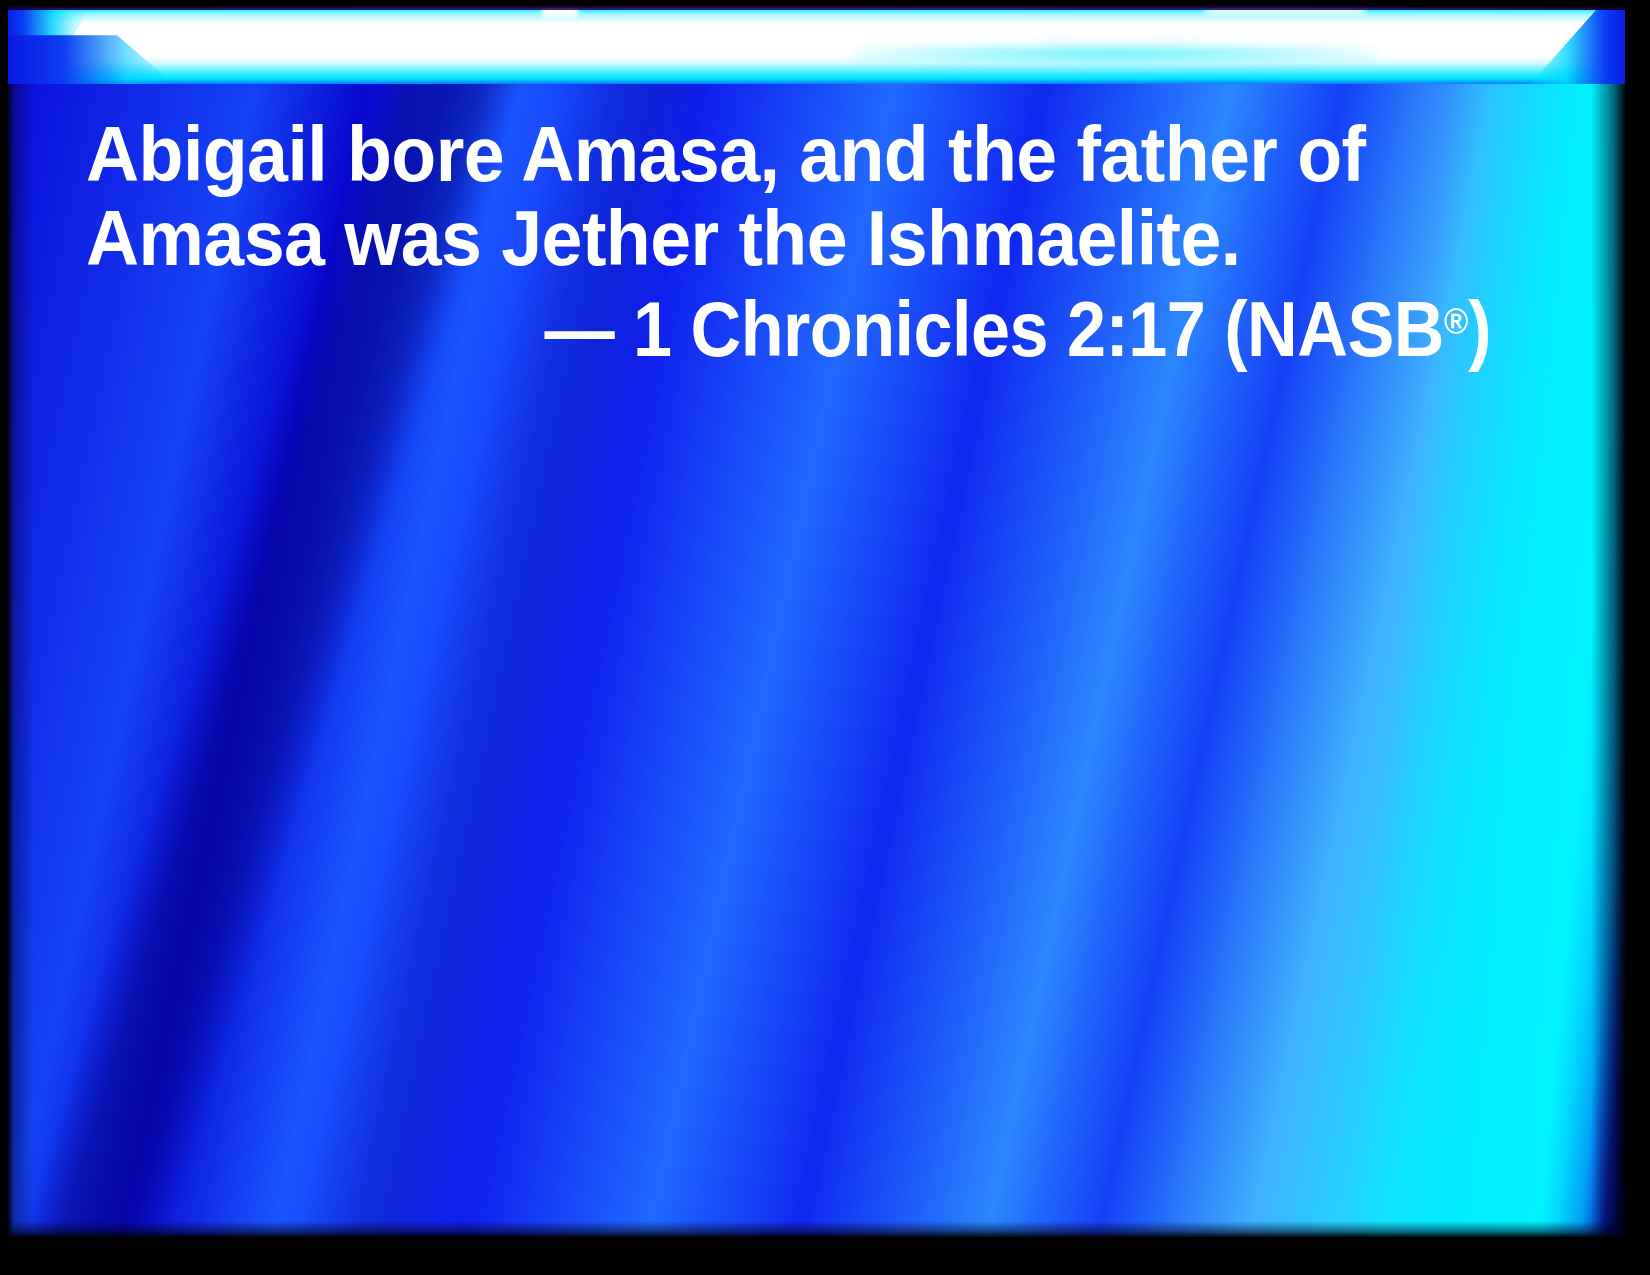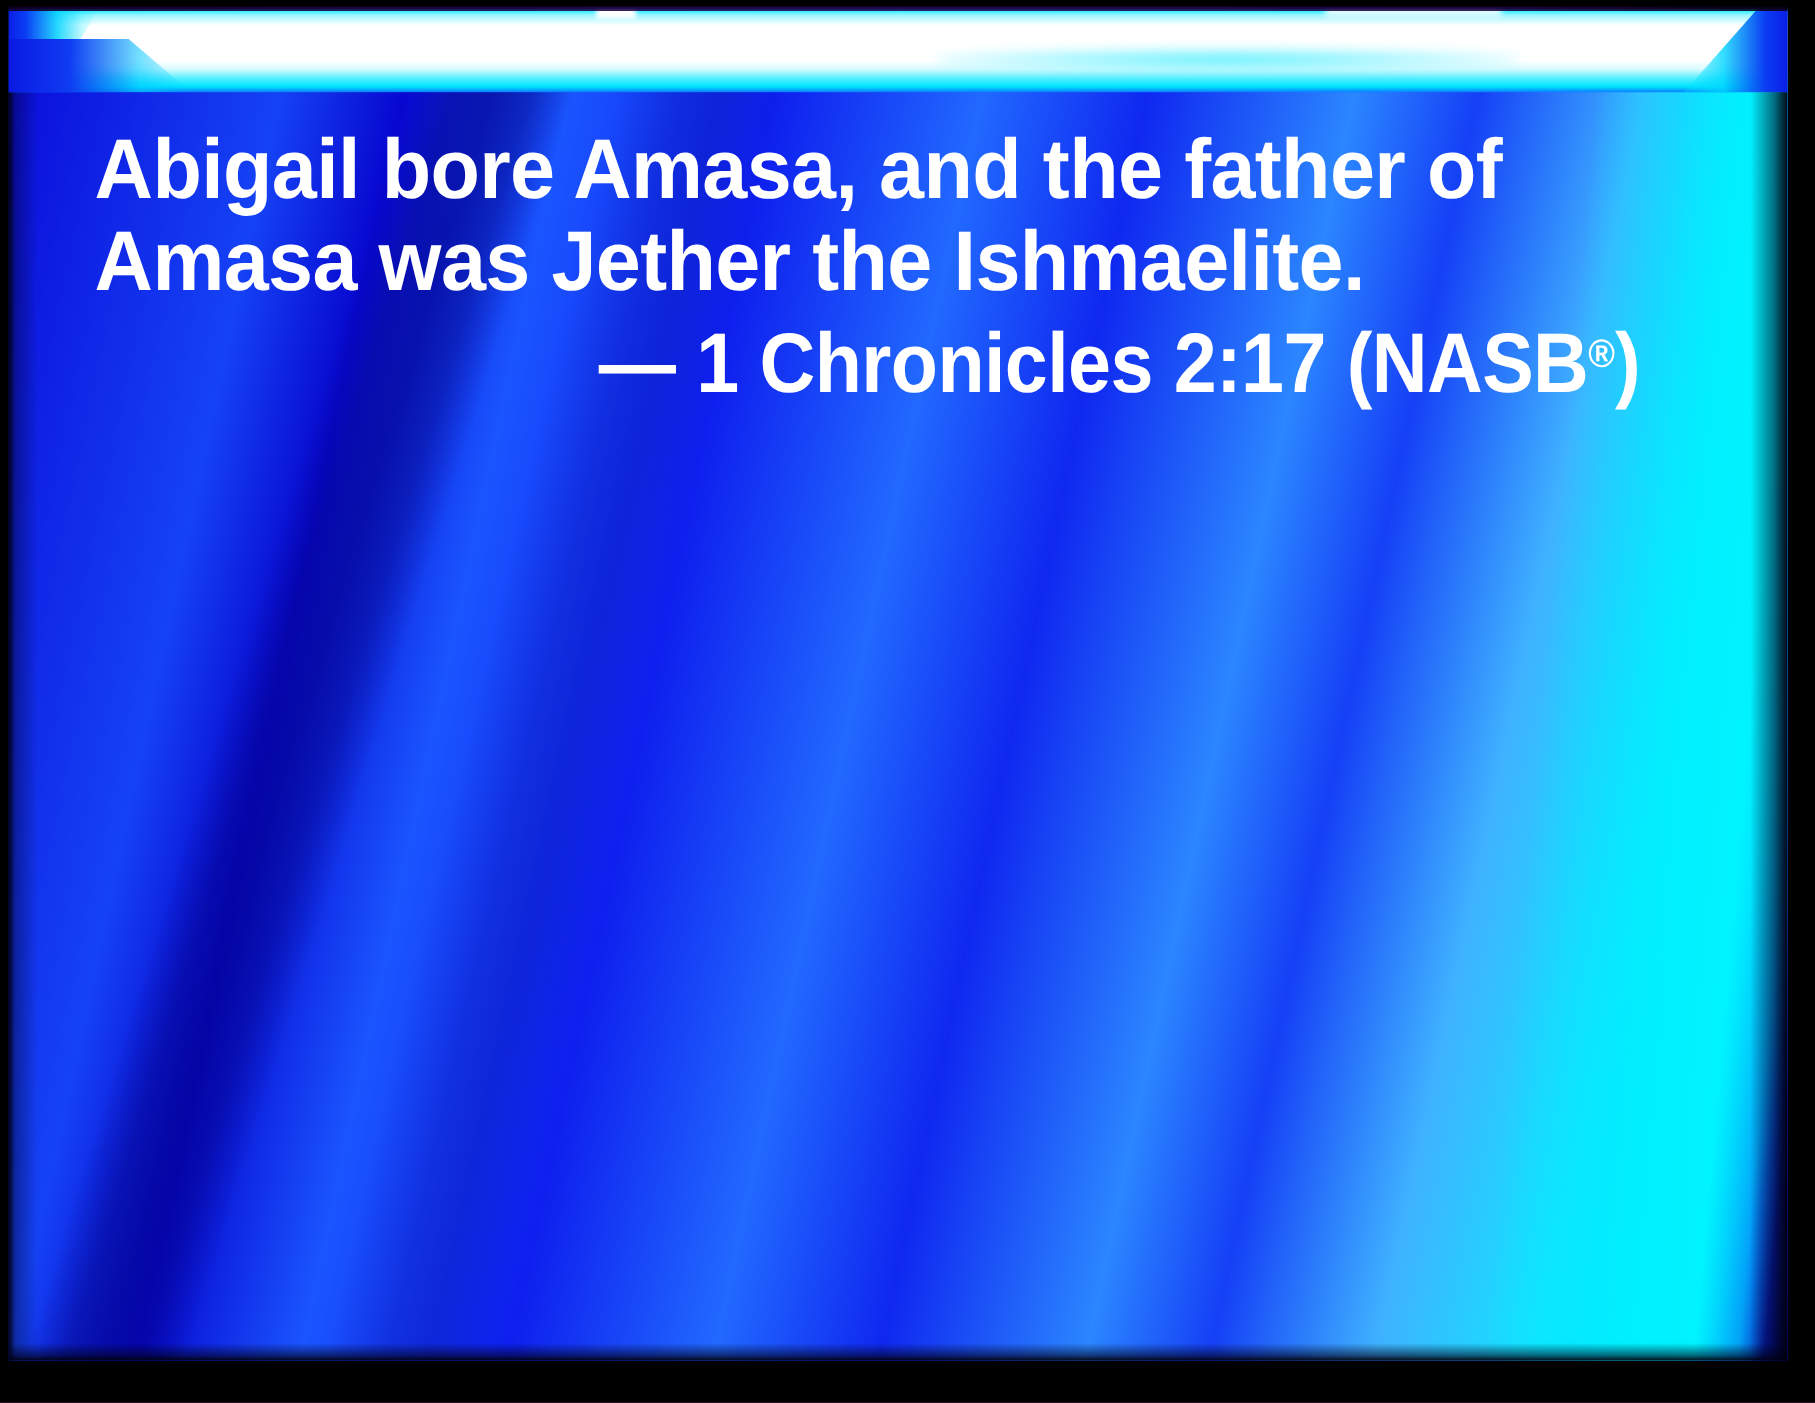--- a/index.html
+++ b/index.html
@@ -13,21 +13,21 @@
     height: 1275px;
     overflow: hidden;
     font-family: "Liberation Sans", "DejaVu Sans", sans-serif;
   }
 
   
   #slide {
     position: relative;
     width: 1650px;
     height: 1275px;
-    background: #c2410c;
+    background: #0369a1;
     overflow: hidden;
   }
 
   
   #slide-matte {
     position: absolute;
     left: 0; top: 0;
     width: 1650px; height: 1275px;
     background: #000000;
   }

